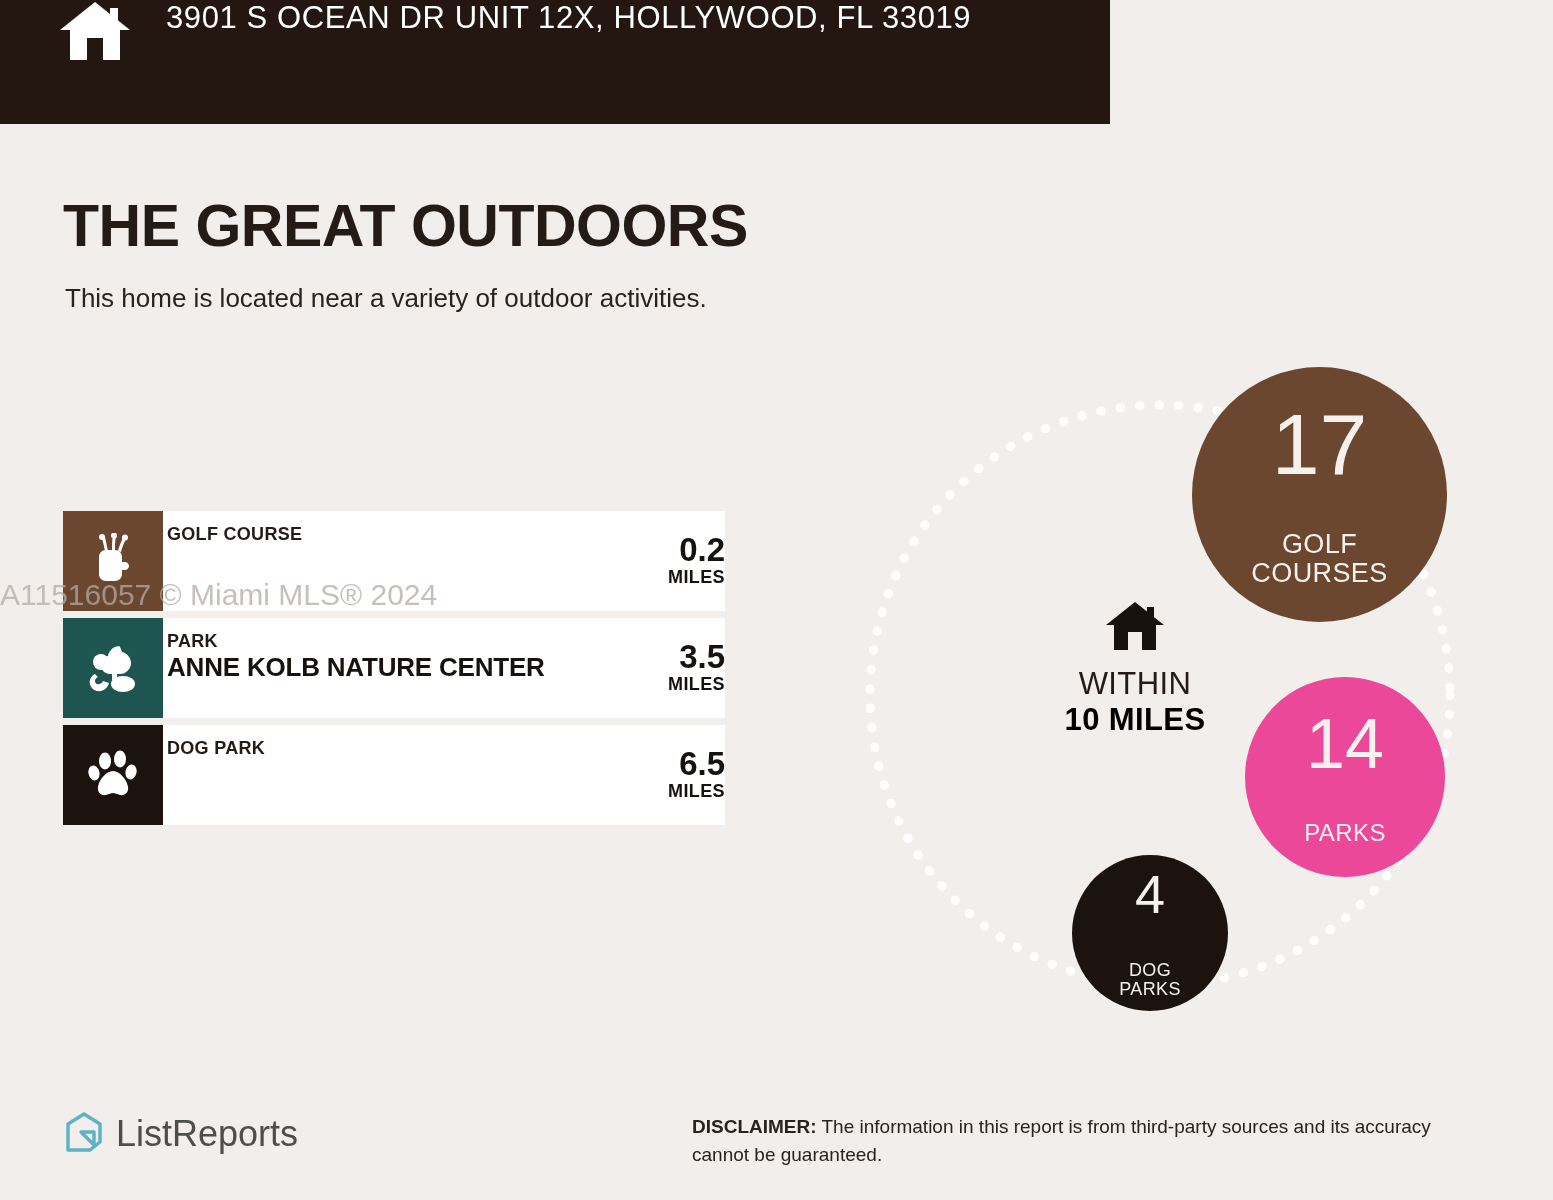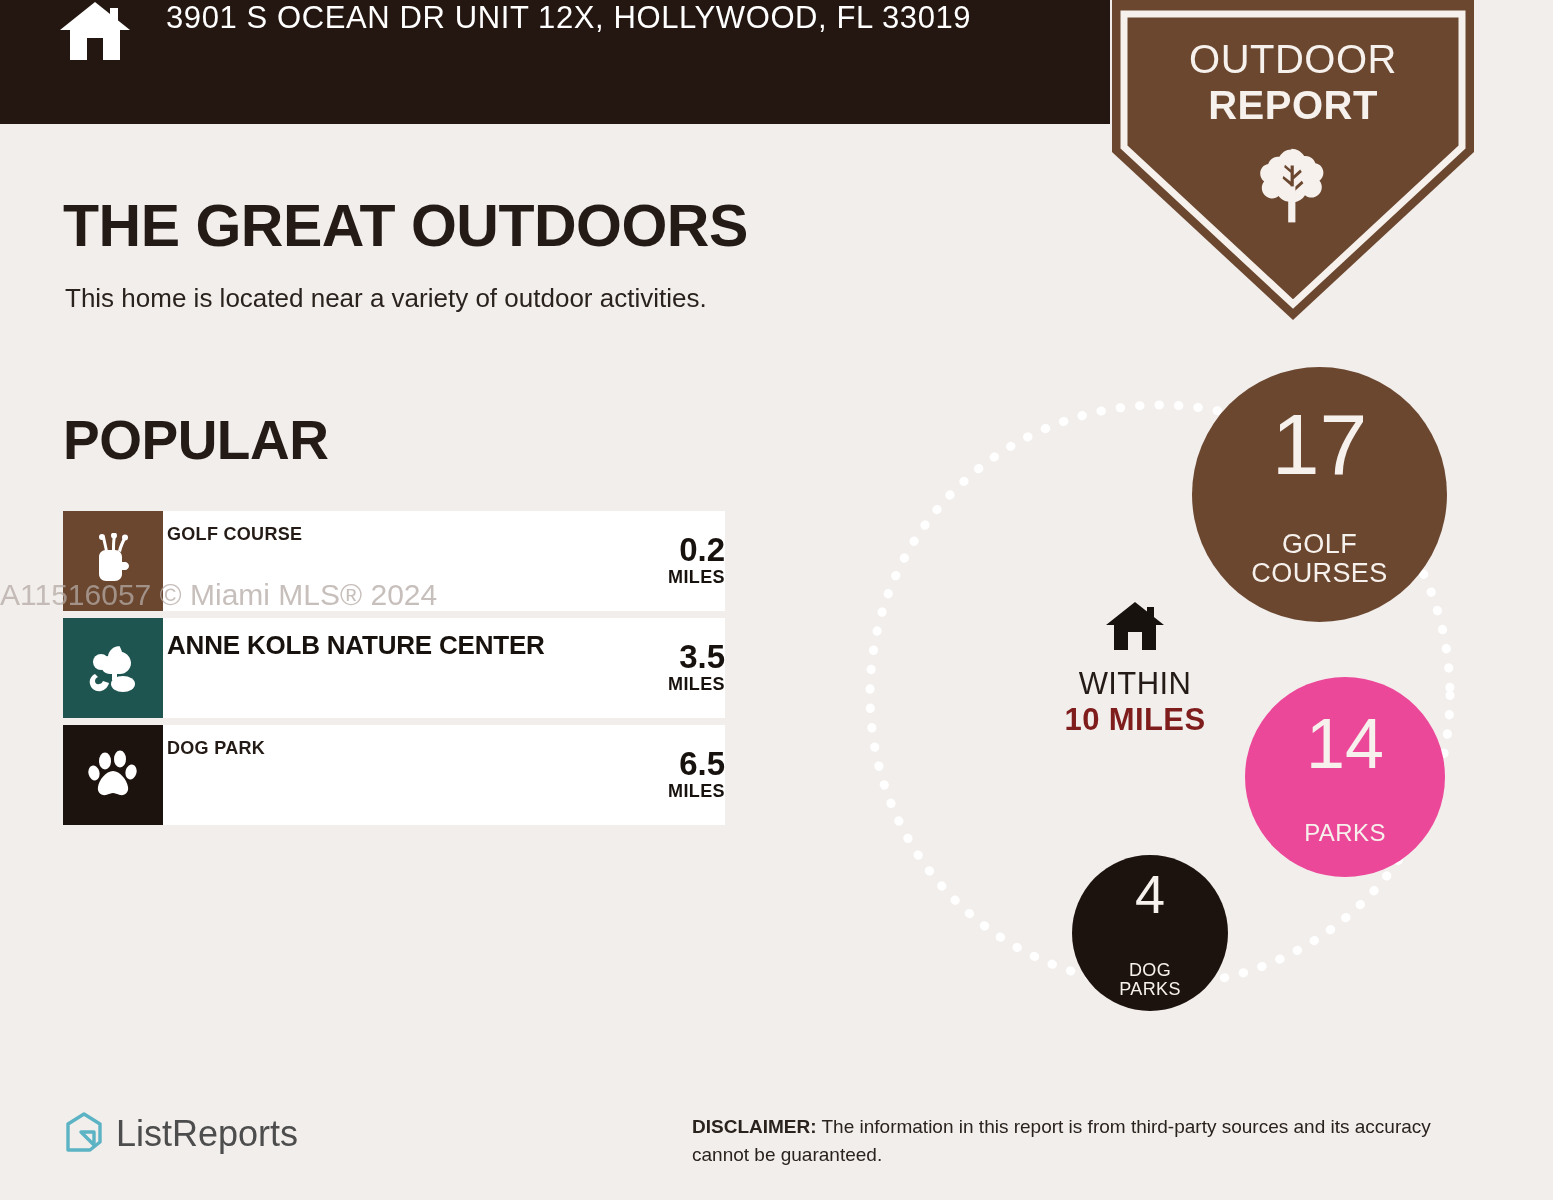--- a/index.html
+++ b/index.html
@@ -122,21 +122,21 @@
   .c-dog { left: 252px; top: 500px; width: 156px; height: 156px; background: #1d130e; }
   .c-dog .stat-num { font-size: 54px; margin-bottom: 5px; }
   .c-dog .stat-label { font-size: 18px; }
 
   .center-block {
     position: absolute; left: 180px; top: 245px;
     width: 270px; text-align: center;
   }
   .center-home-icon { width: 62px; height: 52px; margin: 0 auto 14px; display: block; }
   .center-l1 { font-size: 31px; color: #241b16; font-weight: 400; line-height: 36px; letter-spacing: 0.4px; }
-  .center-l2 { font-size: 31px; color: #7f1d1d; font-weight: 700; line-height: 36px; letter-spacing: 0.4px; }
+  .center-l2 { font-size: 31px; color: #000000; font-weight: 700; line-height: 36px; letter-spacing: 0.4px; }
 
   
   .footer-logo {
     position: absolute; left: 62px; top: 1110px;
     display: flex; align-items: center;
   }
   .footer-logo svg { width: 44px; height: 44px; }
   .footer-logo-text {
     font-size: 36px; color: #4d4d4d; margin-left: 10px; font-weight: 400;
   }
@@ -154,38 +154,23 @@
   <div class="header">
     <span class="header-home-icon">
       <svg viewBox="0 0 74 62" xmlns="http://www.w3.org/2000/svg">
         <path d="M37 2 L72 30 L62 30 L62 60 L45 60 L45 38 L29 38 L29 60 L12 60 L12 30 L2 30 Z" fill="#ffffff"></path>
         <rect x="52" y="8" width="8" height="14" fill="#ffffff"></rect>
       </svg>
     </span>
     <span class="header-address">3901 S OCEAN DR UNIT 12X, HOLLYWOOD, FL 33019</span>
   </div>
 
-  <div class="badge">
-    <svg viewBox="0 0 362 320" xmlns="http://www.w3.org/2000/svg">
-      <path d="M0 0 L362 0 L362 152 L181 320 L0 152 Z" fill="#6b4730"></path>
-      <path d="M12 14 L350 14 L350 147 L181 304 L12 147 Z" fill="none" stroke="#f6f1ec" stroke-width="7"></path>
-      <g transform="translate(149,148) scale(0.80)" fill="#f6f1ec">
-        <path d="M38 2c-7 0-12 4-15 9-6-1-12 3-14 9-6 1-10 6-10 12 0 4 2 8 5 10-2 2-3 5-3 8 0 7 6 13 13 13 3 0 6-1 8-3 3 4 8 7 13 7h2v-20l-10-9 1-3 9 7V31l-8-7 1-3 7 6v-5h4v12l8-7 2 3-10 9v11l10-9 2 3-12 11v13c6-1 11-4 14-9 2 2 5 3 8 3 7 0 13-6 13-13 0-3-1-6-3-8 3-2 5-6 5-10 0-6-4-11-10-12-2-6-8-10-14-9-3-5-9-9-16-9z"></path>
-        <rect x="34" y="48" width="9" height="45"></rect>
-      </g>
-    </svg>
-    <div class="badge-text">
-      <span>OUTDOOR</span>
-      <span class="l2">REPORT</span>
-    </div>
-  </div>
 
   <div class="title">THE GREAT OUTDOORS</div>
   <div class="subtitle">This home is located near a variety of outdoor activities.</div>
-  <div class="section-title">POPULAR</div>
 
   <div class="poi-list">
 
     <div class="poi-row">
       <div class="poi-icon" style="background:#6b4730">
         <svg viewBox="0 0 56 56" xmlns="http://www.w3.org/2000/svg" fill="#ffffff">
           <path d="M21 17c-4 0-7 3-7 7v17c0 4 3 7 7 7h9c4 0 7-3 7-7v-4h3c2 0 4-2 4-4s-2-4-4-4h-3v-5c0-4-3-7-7-7z"></path>
           <path d="M20 18c-1-5-2-9-3-13l3-1c1 5 2 9 3 14z"></path>
           <path d="M27 17c0-5 0-10 1-14h3c-1 5-1 9-1 14z"></path>
           <path d="M33 18c1-5 3-9 5-13l3 1c-2 4-4 8-5 13z"></path>
@@ -206,20 +191,21 @@
     <div class="poi-row">
       <div class="poi-icon" style="background:#1f5551">
         <svg viewBox="0 0 56 56" xmlns="http://www.w3.org/2000/svg" fill="#ffffff">
           <path d="M35 6c-6 0-11 4-12 10-4 1-7 5-7 9 0 5 4 9 9 9h2v6h5v-6h3c6 0 11-5 11-11 0-5-4-10-9-11-1-4-3-6-2-6z"></path>
           <circle cx="16" cy="22" r="8"></circle>
           <path d="M10 34c-4 2-6 6-5 10 1 5 6 8 11 7 4-1 7-4 8-8l-6-2c-1 2-2 3-4 3-2 1-4-1-4-3 0-2 1-3 3-4z"></path>
           <ellipse cx="38" cy="44" rx="12" ry="8"></ellipse>
         </svg>
       </div>
       <div class="poi-body">
+        <div class="poi-cat">PARK</div>
         <div class="poi-name">ANNE KOLB NATURE CENTER</div>
       </div>
       <div class="poi-dist">
         <div class="poi-dist-num">3.5</div>
         <div class="poi-dist-unit">MILES</div>
       </div>
     </div>
 
     <div class="poi-row">
       <div class="poi-icon" style="background:#1d130e">

